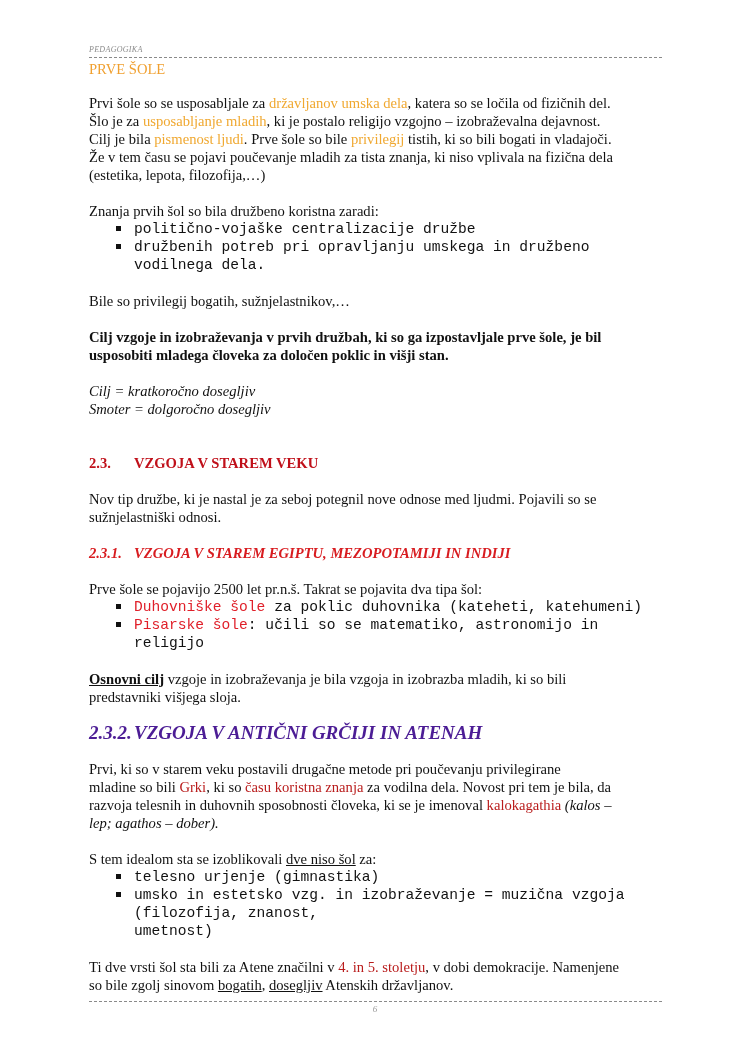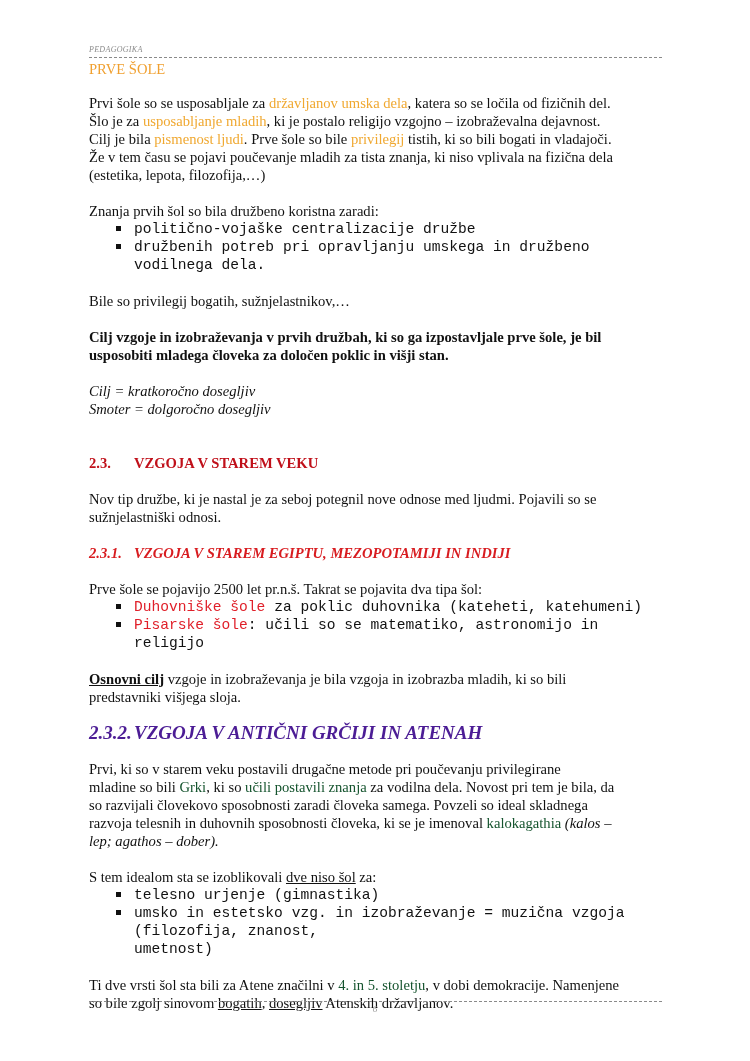--- a/index.html
+++ b/index.html
@@ -11,21 +11,21 @@
   .hdr-rule { position: absolute; left: 89px; top: 57px; width: 573px; border-top: 1px dashed #8a8a8a; }
   .ftr-rule { position: absolute; left: 89px; top: 1001px; width: 573px; border-top: 1px dashed #8a8a8a; }
   .ftr-num { position: absolute; left: 0; width: 750px; top: 1004px; text-align: center;
              font-size: 9px; font-style: italic; color: #9a9a9a; }
   .content { position: absolute; left: 89px; top: 60px; width: 575px; font-size: 14.6px; line-height: 18px; }
   .title { color: #f0a030; font-size: 14.6px; margin: 0 0 16px 0; height: 18px; line-height: 18px; }
   p { margin: 0; }
   .gap { height: 18px; }
   .orange { color: #f0a830; }
   .red { color: #e0202a; }
-  .blue { color: #14532d; margin-top: 31px; }
+  .blue { color: #b91c1c; margin-top: 31px; }
   .b { font-weight: bold; }
   .i { font-style: italic; }
   .u { text-decoration: underline; }
   ul { list-style: none; margin: 0; padding: 0; font-family: Liberation Mono, monospace; }
   ul li { position: relative; padding-left: 45px; }
   ul li::before { content: ""; position: absolute; left: 27px; top: 6px; width: 5px; height: 5px; background: #111; }
   .h2 { color: #c0101a; font-weight: bold; font-size: 14.6px; height: 18px; }
   .h3red { color: #d81c20; font-weight: bold; font-style: italic; font-size: 14.6px; height: 18px; }
   .h3blue { color: #4c1d95; font-weight: bold; font-style: italic; font-size: 19px; height: 18px; }
   .num { display: inline-block; width: 45px; }
@@ -86,22 +86,21 @@
       <li><span class="red">Pisarske šole</span><span>: učili so se matematiko, astronomijo in religijo</span></li>
     </ul>
     <div class="gap"></div>
     <p><span class="b u">Osnovni cilj</span><span> vzgoje in izobraževanja je bila vzgoja in izobrazba mladih, ki so bili</span></p>
     <p>predstavniki višjega sloja.</p>
     <div class="gap"></div>
 
     <div class="h3blue"><span class="num">2.3.2.</span><span>VZGOJA V ANTIČNI GRČIJI IN ATENAH</span></div>
     <div class="gap"></div>
     <p>Prvi, ki so v starem veku postavili drugačne metode pri poučevanju privilegirane</p>
-    <p><span>mladine so bili </span><span class="blue">Grki</span><span>, ki so </span><span class="blue">učili postavili znanja</span><span> za vodilna dela. Novost pri tem je bila, da</span></p>
-    <p>so razvijali človekovo sposobnosti zaradi človeka samega. Povzeli so ideal skladnega</p>
+    <p><span>mladine so bili </span><span class="blue">Grki</span><span>, ki so </span><span class="blue">času koristna znanja</span><span> za vodilna dela. Novost pri tem je bila, da</span></p>
     <p><span>razvoja telesnih in duhovnih sposobnosti človeka, ki se je imenoval </span><span class="blue">kalokagathia</span><span class="i"> (kalos –</span></p>
     <p class="i">lep; agathos – dober).</p>
     <div class="gap"></div>
 
     <p><span>S tem idealom sta se izoblikovali </span><span class="u">dve niso šol</span><span> za:</span></p>
     <ul>
       <li>telesno urjenje (gimnastika)</li>
       <li><span>umsko in estetsko vzg. in izobraževanje = muzična vzgoja (filozofija, znanost,</span><br><span>umetnost)</span></li>
     </ul>
     <div class="gap"></div>

